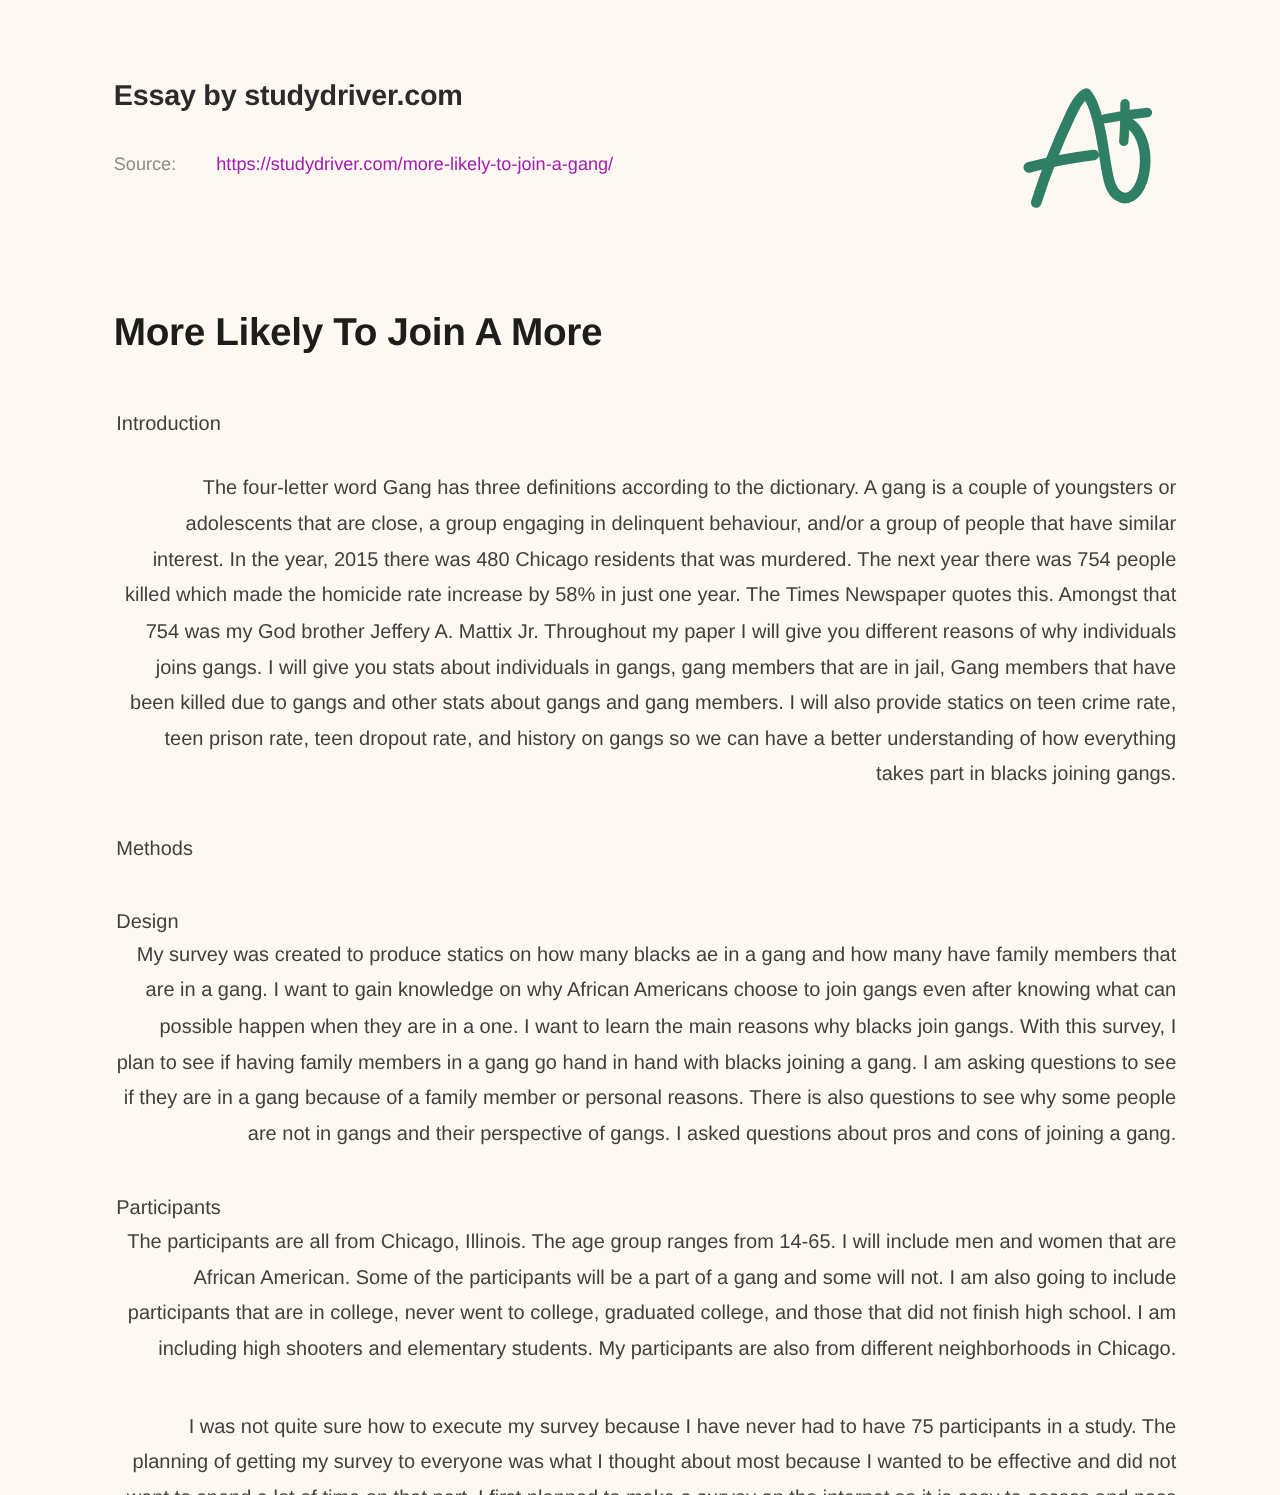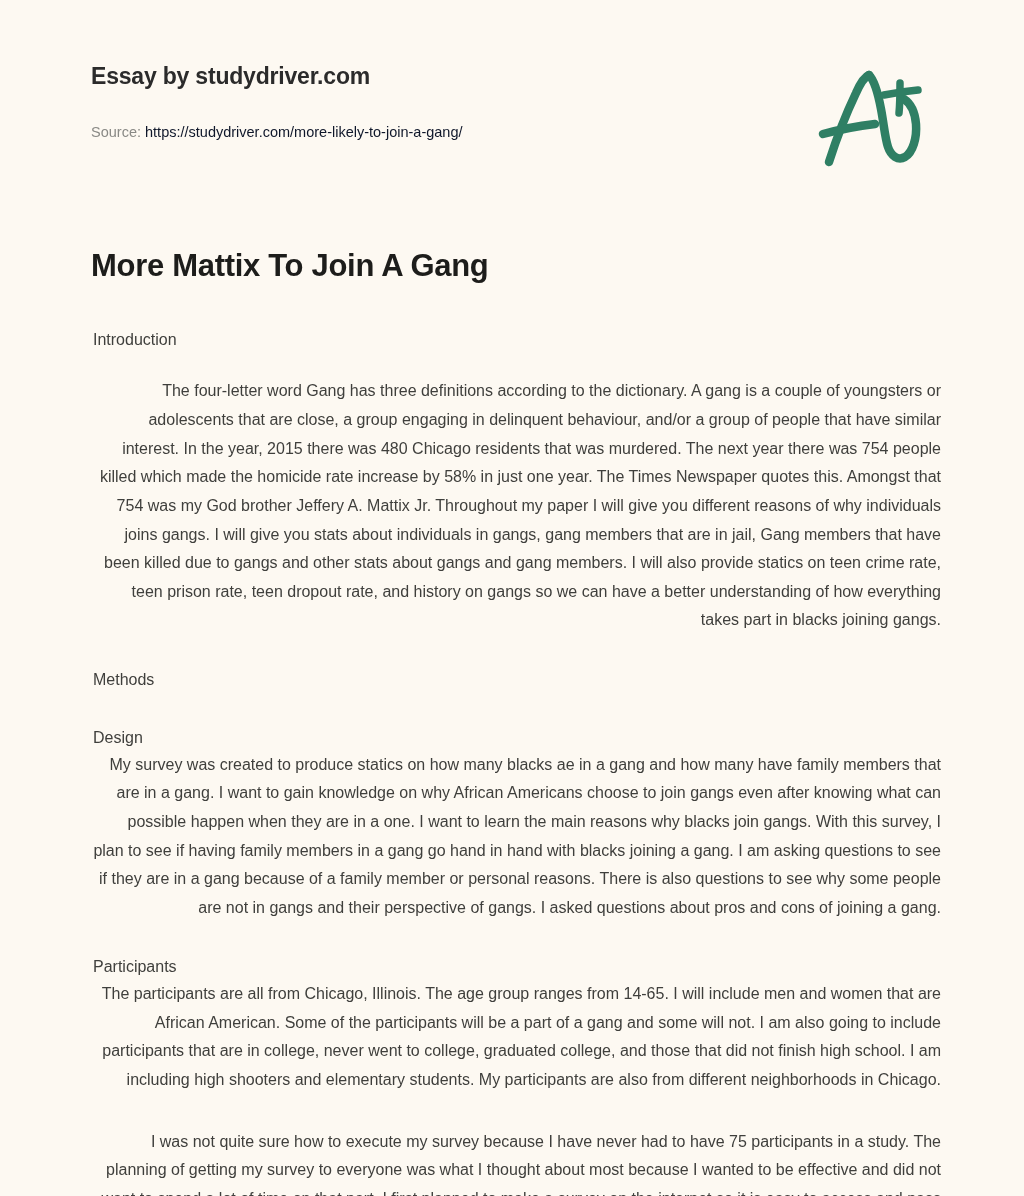--- a/index.html
+++ b/index.html
@@ -49,22 +49,23 @@
     left: 91px;
     top: 123px;
     font-size: 14.5px;
     white-space: nowrap;
     line-height: 1.3;
   }
   .source-label {
     color: #8a8a86;
   }
   .source-url {
-    color: #0f172a;
+    color: #a21caf;
     text-decoration: none;
+    margin-left: 28px;
   }
 
   
   .logo {
     position: absolute;
     left: 812px;
     top: 62px;
     width: 120px;
     height: 110px;
   }
@@ -141,21 +142,21 @@
           <path d="M88 21 C88 30, 88 41, 87 51" stroke-width="7.5"></path>
 
           <path d="M72 33 C82 31, 95 29, 106 28" stroke-width="7.5"></path>
         </g>
       </svg>
     </div>
   </div>
 
   <div class="content">
 
-    <h1 class="doc-title">More Mattix To Join A Gang</h1>
+    <h1 class="doc-title">More Likely To Join A More</h1>
 
     <div class="block">
       <p class="section-head">Introduction</p>
       <div class="gap-md"></div>
       <p class="para">The four-letter word Gang has three definitions according to the dictionary. A gang is a couple of youngsters or adolescents that are close, a group engaging in delinquent behaviour, and/or a group of people that have similar interest. In the year, 2015 there was 480 Chicago residents that was murdered. The next year there was 754 people killed which made the homicide rate increase by 58% in just one year. The Times Newspaper quotes this. Amongst that 754 was my God brother Jeffery A. Mattix Jr. Throughout my paper I will give you different reasons of why individuals joins gangs. I will give you stats about individuals in gangs, gang members that are in jail, Gang members that have been killed due to gangs and other stats about gangs and gang members. I will also provide statics on teen crime rate, teen prison rate, teen dropout rate, and history on gangs so we can have a better understanding of how everything takes part in blacks joining gangs.</p>
     </div>
 
     <div class="gap-lg"></div>
 
     <div class="block">

